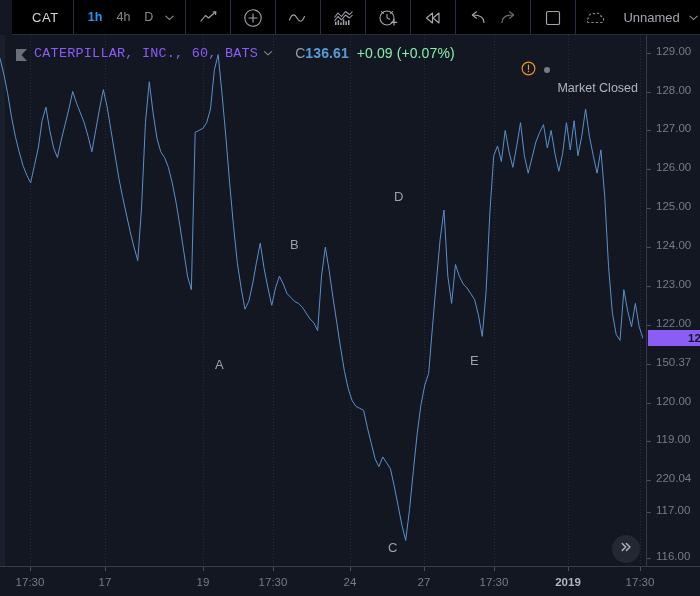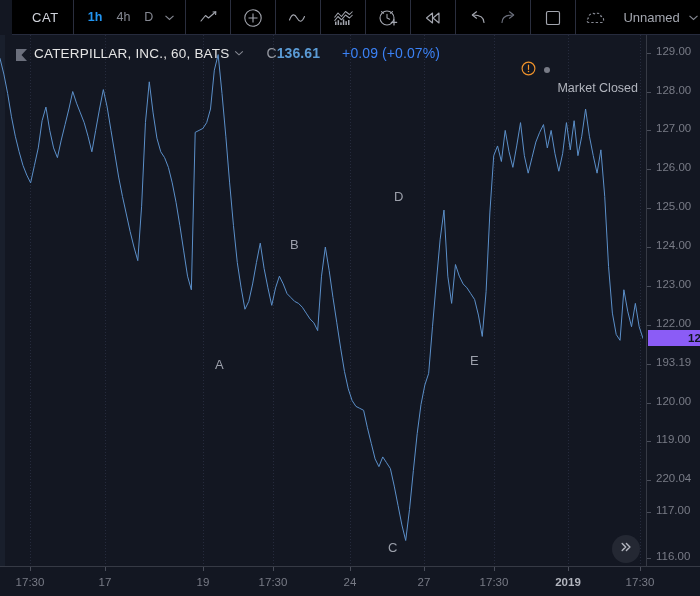--- a/index.html
+++ b/index.html
@@ -57,26 +57,26 @@
 
   
   .legend {
     position: absolute; top: 44px; left: 16px;
     display: flex; align-items: center; gap: 0px;
     z-index: 6;
   }
   .legend-flag {
     width: 11px; height: 12px; margin-right: 7px;
   }
-  .legend-title { color: #e5e5e5; font-size: 13.5px; letter-spacing: 0.2px; }
+  .legend-title { color: #8b5cf6; font-size: 13.5px; letter-spacing: 0.2px; font-family: Liberation Mono, monospace; }
   .legend-chev { margin-left: 5px; }
   .legend-quote { margin-left: 22px; font-size: 14px; letter-spacing: .1px; }
   .q-c { color: #9598a1; }
   .q-price { color: #5b9bd5; font-weight: 700; }
-  .q-chg { color: #3b82f6; margin-left: 22px; }
+  .q-chg { color: #86efac; margin-left: 8px; }
 
   .market {
     position: absolute; top: 45px; right: 62px;
     display: flex; align-items: center; z-index: 6;
   }
   .market-dot {
     width: 6px; height: 6px; border-radius: 50%;
     background: #787b86; margin: 0 7px 0 8px;
   }
   .market-text { color: #b2b5be; font-size: 12.5px; margin-top: 36px; }
@@ -362,21 +362,21 @@
         <div class="pa-tick" style="top: 250.895px;">
           <i></i>
           <span>123.00</span>
         </div>
         <div class="pa-tick" style="top: 289.767px;">
           <i></i>
           <span>122.00</span>
         </div>
         <div class="pa-tick" style="top: 328.639px;">
           <i></i>
-          <span>193.19</span>
+          <span>150.37</span>
         </div>
         <div class="pa-tick" style="top: 367.511px;">
           <i></i>
           <span>120.00</span>
         </div>
         <div class="pa-tick" style="top: 406.383px;">
           <i></i>
           <span>119.00</span>
         </div>
         <div class="pa-tick" style="top: 445.256px;">

